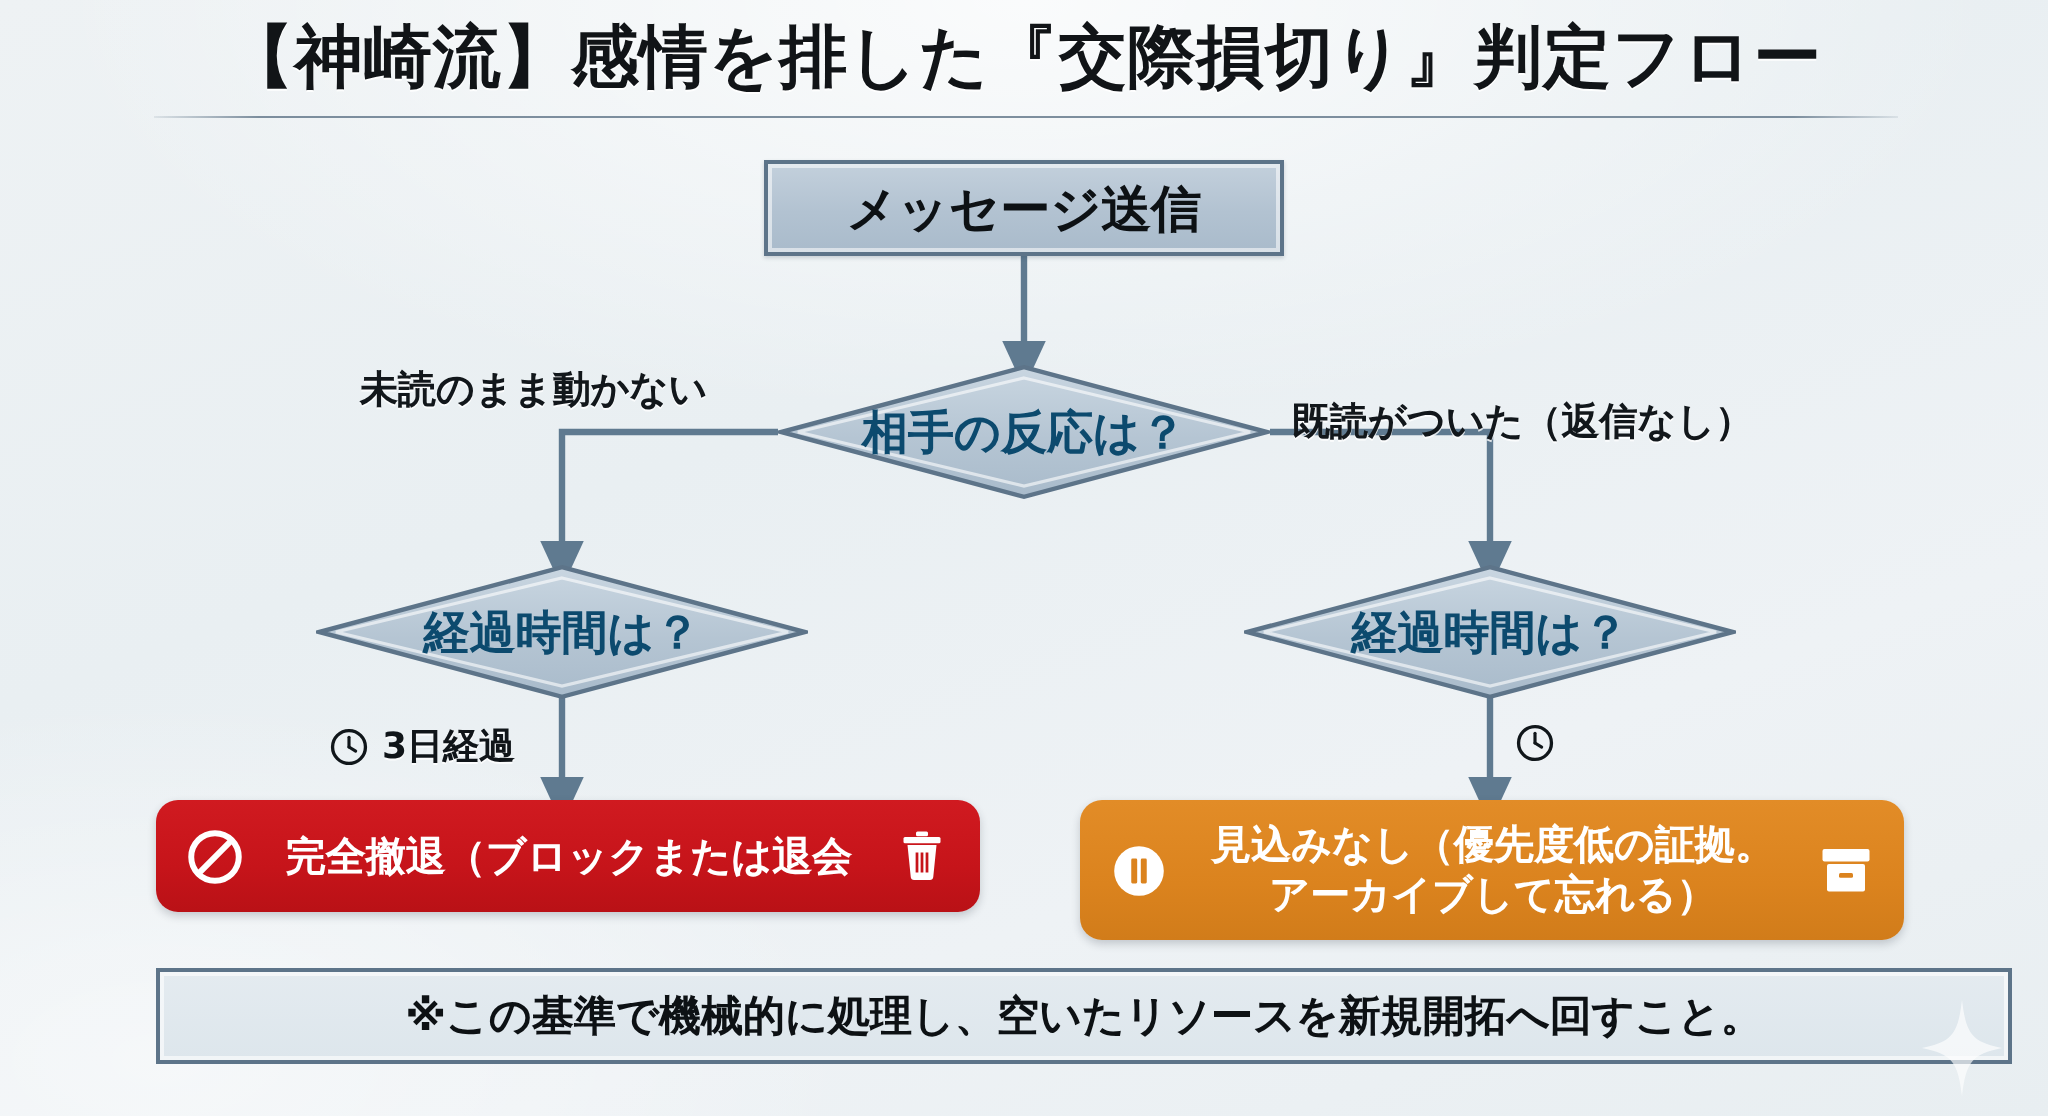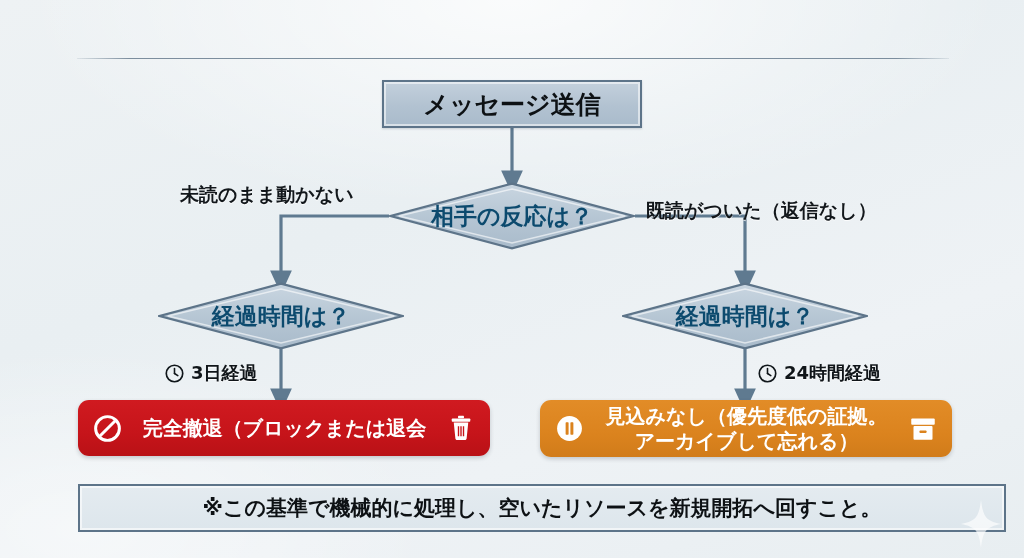--- a/index.html
+++ b/index.html
@@ -165,20 +165,21 @@
 
   svg.edges { position: absolute; left: 0; top: 0; width: 1024px; height: 558px; pointer-events: none; }
 </style>
 </head>
 <body>
 
 <div id="stage">
 
   <div class="sheen"></div>
 
+  <div class="title">【神崎流】感情を排した『交際損切り』判定フロー</div>
   <div class="title-rule"></div>
 
   <svg class="edges" viewBox="0 0 1024 558">
     <defs>
       <marker id="arrow" markerWidth="9" markerHeight="9" refX="4.2" refY="4.2" orient="auto">
         <path d="M0.6,0.8 L8,4.2 L0.6,7.6 Z" fill="#5f7a90"></path>
       </marker>
     </defs>
 
     <line x1="512" y1="128" x2="512" y2="182" stroke="#5f7a90" stroke-width="3.2" marker-end="url(#arrow)"></line>
@@ -238,21 +239,20 @@
     </svg>
     <span>3日経過</span>
   </div>
 
   <div class="time-label" style="left:757px; top:361px;">
     <svg class="clock-icon" width="21" height="21" viewBox="0 0 24 24">
       <circle cx="12" cy="12" r="9.4" fill="none" stroke="#10161a" stroke-width="1.9"></circle>
       <line x1="12" y1="12" x2="12" y2="6.4" stroke="#10161a" stroke-width="1.8" stroke-linecap="round"></line>
       <line x1="12" y1="12" x2="15.8" y2="14.4" stroke="#10161a" stroke-width="1.8" stroke-linecap="round"></line>
     </svg>
-    <span>24時間経過</span>
   </div>
 
   <div class="result" style="left:78px; top:400px; width:412px; height:56px; background:linear-gradient(180deg,#d01a20 0%,#c6141a 60%,#b91116 100%);">
     <div class="result-icon-left">
       <svg width="31" height="31" viewBox="0 0 24 24">
         <circle cx="12" cy="12" r="9.2" fill="none" stroke="#ffffff" stroke-width="2.3"></circle>
         <line x1="5.6" y1="18.4" x2="18.4" y2="5.6" stroke="#ffffff" stroke-width="2.3" stroke-linecap="round"></line>
       </svg>
     </div>
     <div class="result-text">
@@ -263,21 +263,21 @@
         <rect x="4.6" y="4.4" width="14.8" height="2.5" rx="0.6" fill="#ffffff"></rect>
         <rect x="9.6" y="2.2" width="4.8" height="1.9" rx="0.6" fill="#ffffff"></rect>
         <path d="M6.2,7.6 L17.8,7.6 L16.5,20.4 C16.45,21.1 15.9,21.6 15.2,21.6 L8.8,21.6 C8.1,21.6 7.55,21.1 7.5,20.4 Z" fill="#ffffff"></path>
         <line x1="10" y1="10.6" x2="10" y2="18.6" stroke="#c6141a" stroke-width="1.1"></line>
         <line x1="12" y1="10.6" x2="12" y2="18.6" stroke="#c6141a" stroke-width="1.1"></line>
         <line x1="14" y1="10.6" x2="14" y2="18.6" stroke="#c6141a" stroke-width="1.1"></line>
       </svg>
     </div>
   </div>
 
-  <div class="result" style="left:540px; top:400px; width:412px; height:57px; background:linear-gradient(180deg,#e28c27 0%,#db831e 60%,#d17c1a 100%);">
+  <div class="result" style="left:540px; top:400px; width:412px; height:70px; background:linear-gradient(180deg,#e28c27 0%,#db831e 60%,#d17c1a 100%);">
     <div class="result-icon-left">
       <svg width="31" height="31" viewBox="0 0 24 24">
         <circle cx="12" cy="12" r="9.6" fill="#ffffff"></circle>
         <rect x="9" y="7.2" width="2.3" height="9.6" rx="0.5" fill="#db831e"></rect>
         <rect x="12.7" y="7.2" width="2.3" height="9.6" rx="0.5" fill="#db831e"></rect>
       </svg>
     </div>
     <div class="result-text">
       <div>見込みなし（優先度低の証拠。</div>
       <div>アーカイブして忘れる）</div>

